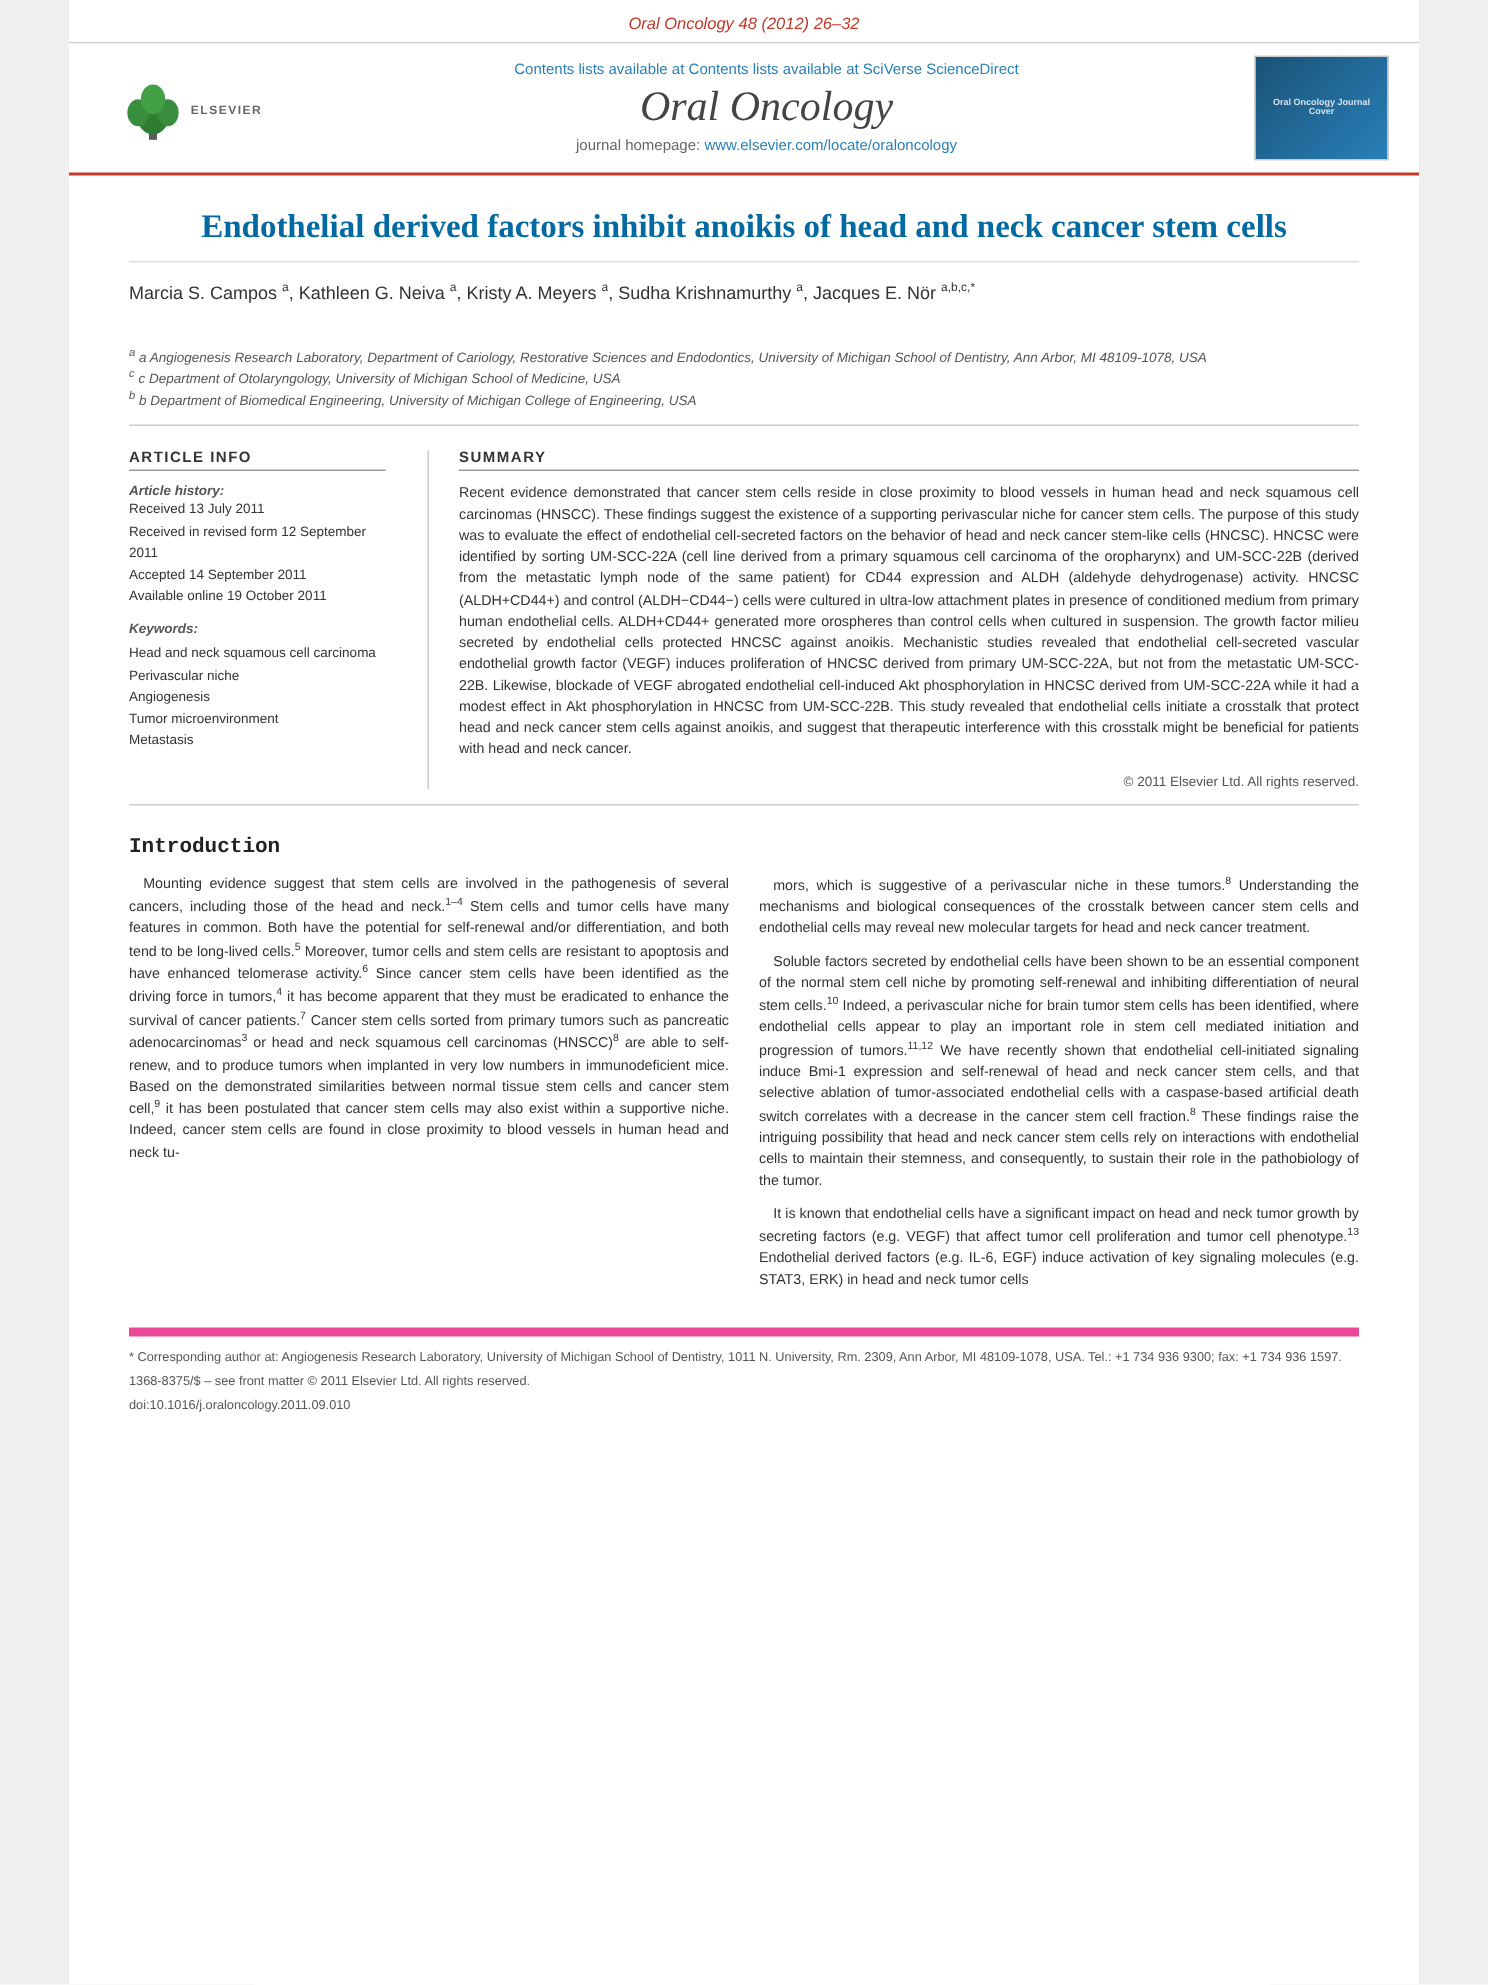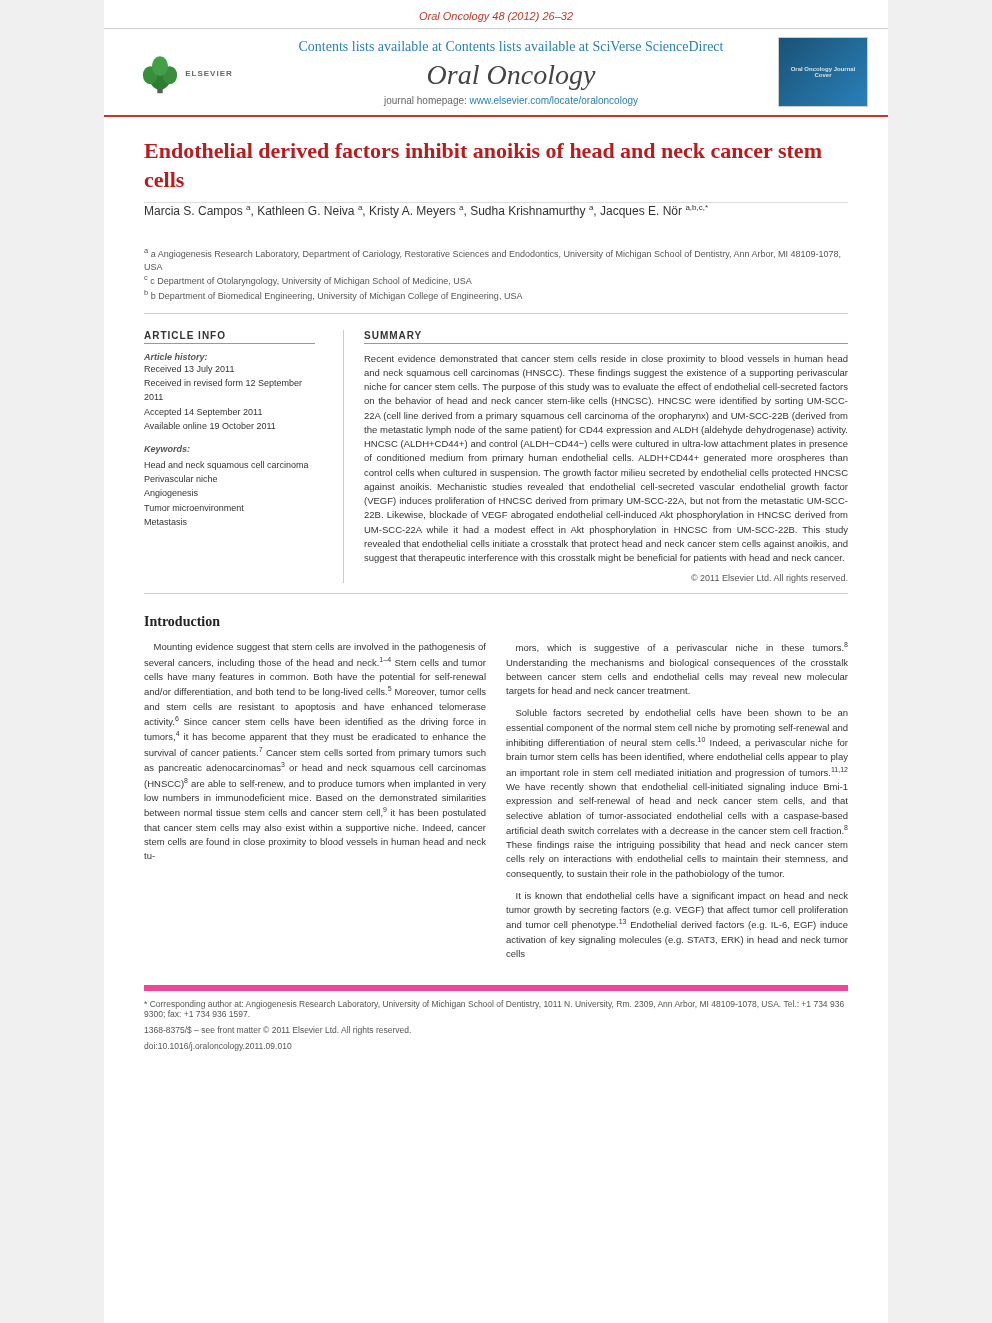--- a/index.html
+++ b/index.html
@@ -5,21 +5,21 @@
     * { margin: 0; padding: 0; box-sizing: border-box; }
     body {
       background: #f0f0f0;
       font-family: Arial, Helvetica, sans-serif;
       display: flex;
       justify-content: center;
       align-items: flex-start;
       min-height: 1323px;
     }
     .page {
-      width: 784px;
+      width: 900px;
       min-height: 1323px;
       background: #fff;
       position: relative;
     }
     
     .top-bar {
       background: #fff;
       text-align: center;
       padding: 6px 0 4px 0;
       border-bottom: 1px solid #ccc;
@@ -57,24 +57,23 @@
       color: #666;
       letter-spacing: 1px;
       margin-top: 2px;
       font-weight: bold;
     }
     .journal-header-center {
       flex: 1;
       text-align: center;
     }
     .sciverse-link {
-      font-size: 14px;
+      font-size: 10px;
       color: #2980b9;
       margin-bottom: 2px;
-      font-family: Liberation Serif, serif;
     }
     .journal-name {
       font-size: 28px;
       color: #444;
       font-family: Georgia, serif;
       font-style: italic;
       margin: 4px 0;
     }
     .journal-homepage {
       font-size: 10px;
@@ -95,41 +94,43 @@
       text-align: center;
       padding: 4px;
     }
     
     .content {
       padding: 20px 40px;
     }
     
     .article-title {
       font-size: 22px;
-      color: #b91c1c;
+      color: #0369a1;
       font-family: Georgia, serif;
-      margin-bottom: 0;
+      margin-bottom: 12px;
       line-height: 1.3;
       border-bottom: 1px solid #ddd;
       padding-bottom: 8px;
+      text-align: center;
     }
     
     .authors {
       font-size: 12px;
       color: #333;
       margin-bottom: 6px;
     }
     .authors sup {
       font-size: 8px;
     }
     .affiliations {
       font-size: 9px;
       color: #555;
       line-height: 1.4;
       margin-bottom: 4px;
+      font-style: italic;
       margin-top: 28px;
     }
     
     .two-col {
       display: flex;
       gap: 20px;
       margin-top: 16px;
     }
     .col-left {
       width: 200px;
@@ -191,21 +192,21 @@
     }
     
     .body-section {
       margin-top: 20px;
     }
     .body-section-title {
       font-size: 14px;
       font-weight: bold;
       color: #222;
       margin-bottom: 10px;
-      font-family: Liberation Serif, serif;
+      font-family: Liberation Mono, monospace;
     }
     .body-two-col {
       display: flex;
       gap: 20px;
     }
     .body-col {
       flex: 1;
       font-size: 9.5px;
       color: #333;
       line-height: 1.5;

